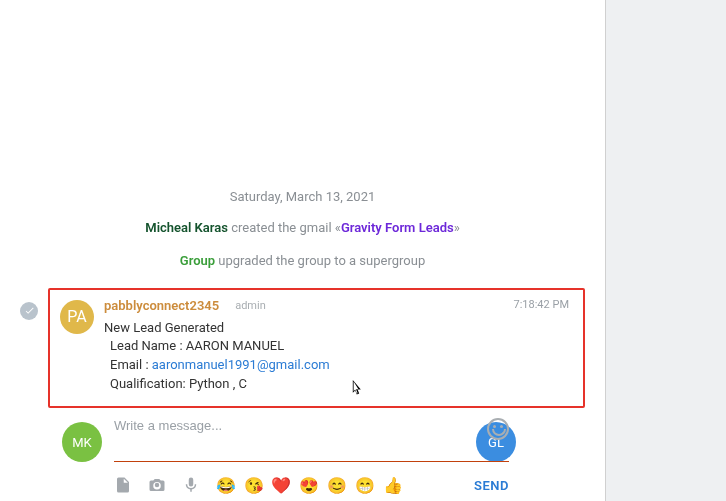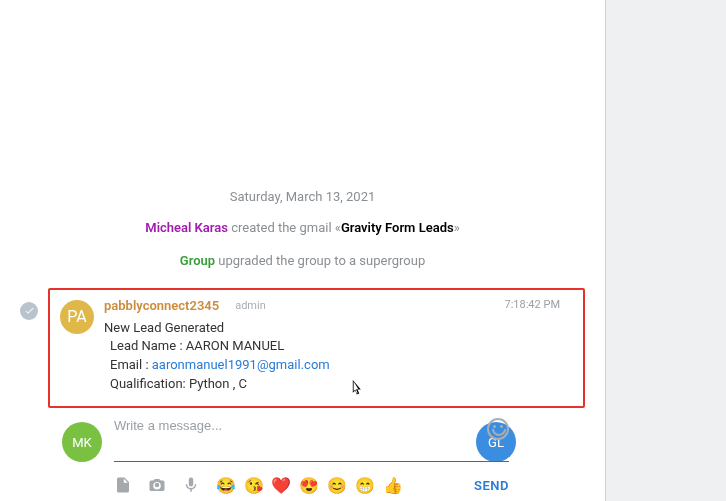--- a/index.html
+++ b/index.html
@@ -43,23 +43,23 @@
     color: #8a8f94;
     font-size: 13px;
     margin: 8px 0 12px 0;
   }
   .sys-line {
     text-align: center;
     font-size: 13px;
     color: #8a8f94;
     margin: 4px 0 14px 0;
   }
-  .sys-line .creator { color: #a21caf; font-weight: 600; }
+  .sys-line .creator { color: #14532d; font-weight: 600; }
   .sys-line .grouplbl { color: #3a9e3a; font-weight: 600; }
-  .sys-line .gname { color: #000000; font-weight: 600; }
+  .sys-line .gname { color: #6d28d9; font-weight: 600; }
   .msg-row {
     display: flex;
     align-items: flex-start;
     margin-top: 6px;
     position: relative;
   }
   .read-icon {
     width: 18px;
     height: 18px;
     background: #b9c3cc;
@@ -91,21 +91,21 @@
     align-items: center;
     justify-content: center;
     flex-shrink: 0;
     margin-right: 10px;
     margin-top: 2px;
   }
   .msg-content { flex: 1; position: relative; }
   .msg-header { display: flex; align-items: center; gap: 16px; }
   .sender { color: #cc8c3c; font-weight: 600; font-size: 13px; }
   .badge { color: #a9aeb2; font-size: 11px; }
-  .ts { position: absolute; right: 13px; top: 0; color: #9aa0a6; font-size: 11px; }
+  .ts { position: absolute; right: 4px; top: 0; color: #9aa0a6; font-size: 11px; }
   .msg-body { margin-top: 6px; line-height: 1.45; color: #333; font-size: 13px; }
   .msg-body .indent { padding-left: 6px; }
   .msg-body a { color: #2a7bd4; text-decoration: none; }
   .cursor {
     position: absolute;
     left: 244px;
     top: 80px;
     width: 16px; height: 20px;
     pointer-events: none;
   }

